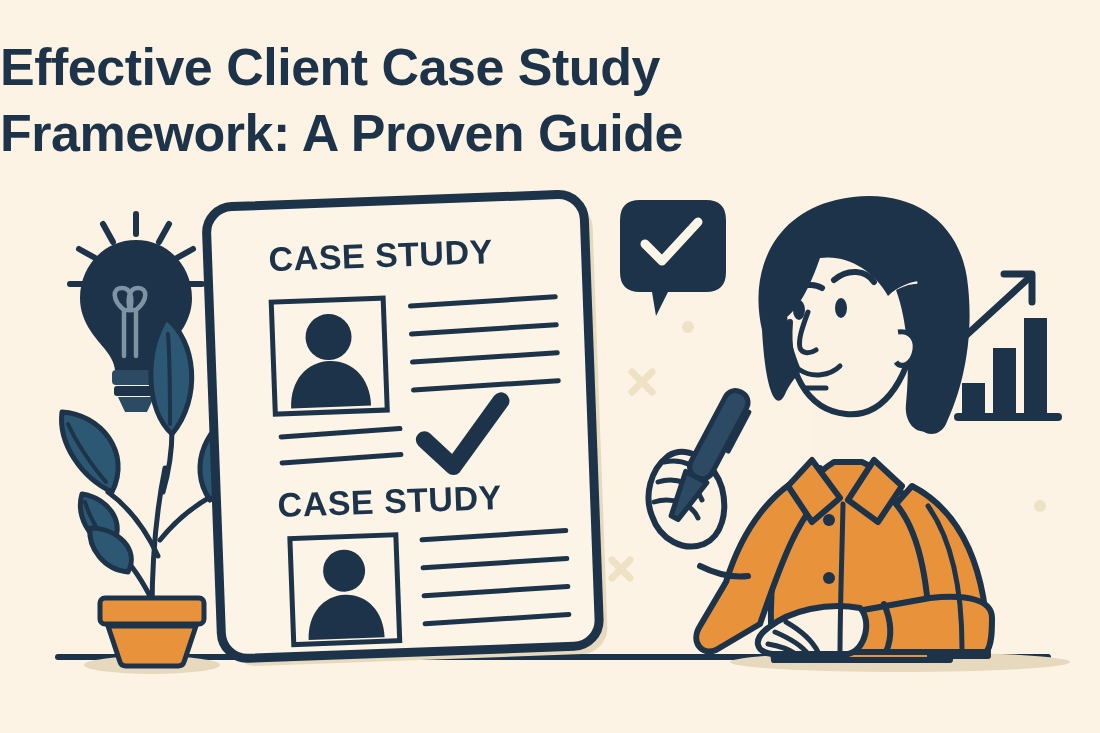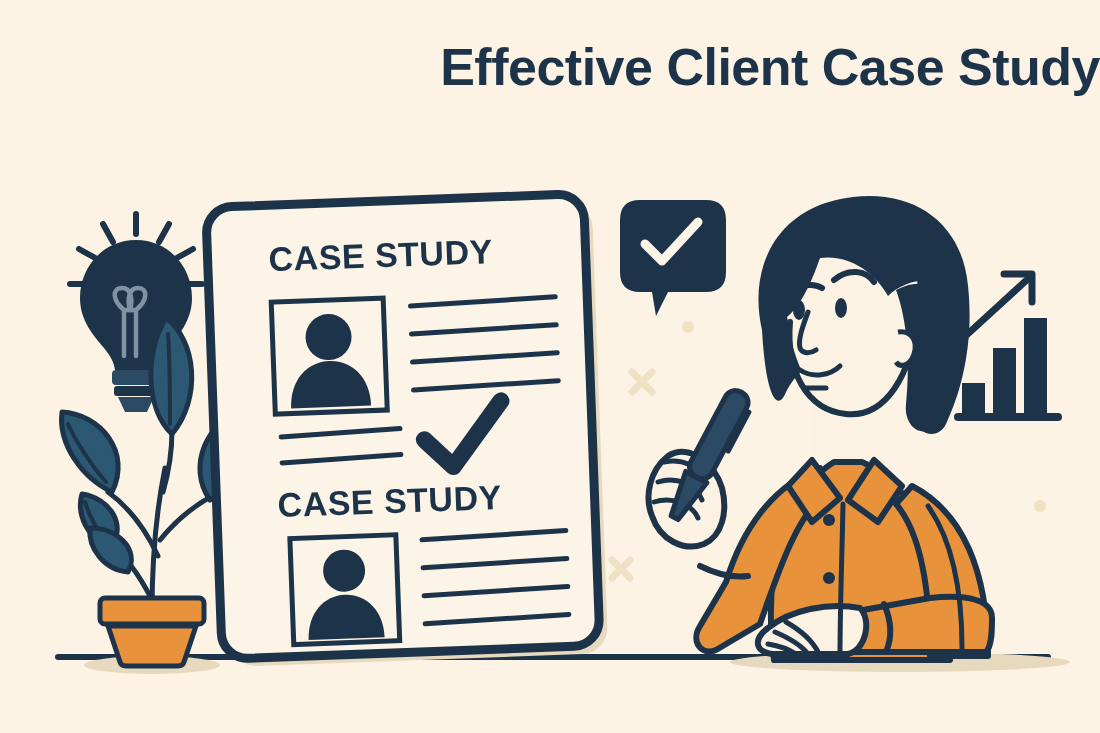--- a/index.html
+++ b/index.html
@@ -4,21 +4,21 @@
 <style>
   html,body{margin:0;padding:0;}
   body{
     width:1100px;height:733px;overflow:hidden;
     font-family:"Liberation Sans","DejaVu Sans",sans-serif;
     background:#FDF3E4;
   }
   #stage{position:relative;width:1100px;height:733px;background:#FDF3E4;overflow:hidden;}
   #artboard{position:absolute;inset:0;width:1100px;height:733px;}
   .title-wrap{
-    position:absolute;left:0;top:34px;width:1100px;text-align:right;
+    position:absolute;left:0;top:34px;width:1100px;text-align:left;
     pointer-events:none;
   }
   .title-line{
     font-family:"Liberation Sans","DejaVu Sans",sans-serif;
     font-weight:700;font-size:52px;line-height:66px;
     color:#1D3349;letter-spacing:-0.5px;white-space:nowrap;
   }
 </style>
 </head>
 <body>
@@ -241,15 +241,16 @@
       <path d="M808 312 C 802 328 798 340 800 348 C 802 354 810 354 816 350" fill="none" stroke="#1D3349" stroke-width="5" stroke-linecap="round" stroke-linejoin="round"></path>
 
       <path d="M800 370 C 812 378 830 376 840 366" fill="none" stroke="#1D3349" stroke-width="5" stroke-linecap="round"></path>
       <line x1="806" y1="388" x2="826" y2="388" stroke="#1D3349" stroke-width="5" stroke-linecap="round"></line>
     </g>
 
   </svg>
 
   <div class="title-wrap">
     <div class="title-line">Effective Client Case Study</div>
+    <div class="title-line">Framework: A Proven Guide</div>
   </div>
 
 </div>
 
 </body></html>

